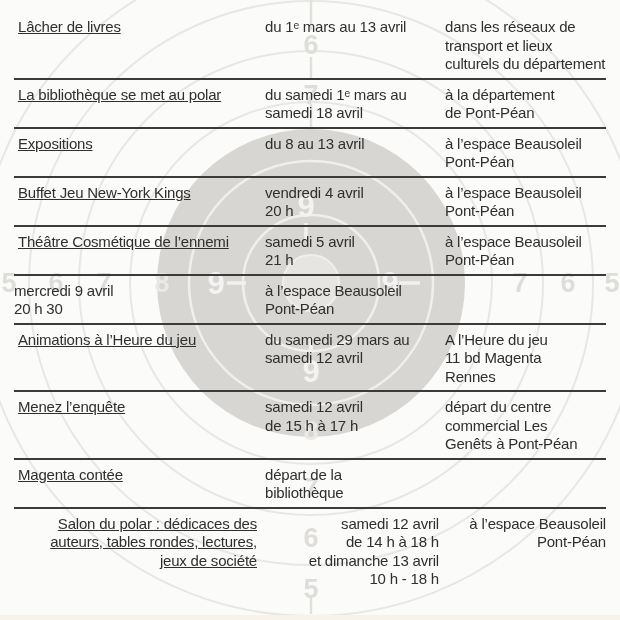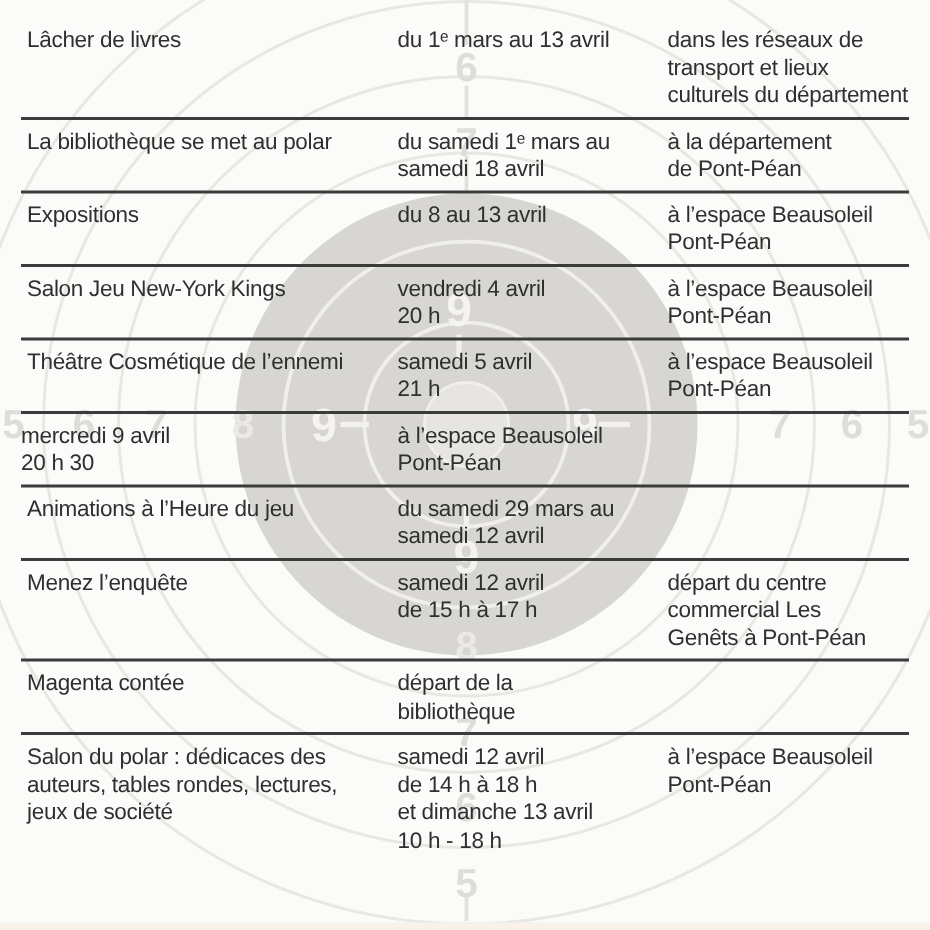--- a/index.html
+++ b/index.html
@@ -21,29 +21,29 @@
   .t-ring8{font-size:27px;}
   #schedule{
     position:absolute;left:14px;top:12px;width:592px;z-index:2;
   }
   .row{
     display:grid;
     grid-template-columns:251px 180px 161px;
     border-bottom:2.5px solid #3b3b3b;
     padding:6px 0 4px 0;
   }
-  .row:last-child{border-bottom:none;}
+  .row:last-child{border-bottom:none;text-align:right;}
   .cell{
     font-size:15px;
     line-height:18.5px;
     letter-spacing:-0.2px;
     color:#2f2f2f;
     white-space:pre-line;
   }
-  .cell.event{padding-left:4px;padding-right:8px;}
+  .cell.event{padding-left:4px;padding-right:8px;text-decoration:underline;}
   .cell.date{padding-right:6px;}
   .cell.place{padding-right:0;}
   #bottom-strip{
     position:absolute;left:0;bottom:0;width:620px;height:5px;
     background:#f8f2e9;z-index:1;
   }
 </style>
 </head>
 <body>
 
@@ -98,21 +98,21 @@
       <div class="cell place">à la département
 de Pont-Péan</div>
     </div>
     <div class="row">
       <div class="cell event">Expositions</div>
       <div class="cell date">du 8 au 13 avril</div>
       <div class="cell place">à l’espace Beausoleil
 Pont-Péan</div>
     </div>
     <div class="row">
-      <div class="cell event">Salon Jeu New-York Kings</div>
+      <div class="cell event">Buffet Jeu New-York Kings</div>
       <div class="cell date">vendredi 4 avril
 20 h</div>
       <div class="cell place">à l’espace Beausoleil
 Pont-Péan</div>
     </div>
     <div class="row">
       <div class="cell event">Théâtre Cosmétique de l’ennemi</div>
       <div class="cell date">samedi 5 avril
 21 h</div>
       <div class="cell place">à l’espace Beausoleil
@@ -121,20 +121,23 @@
     <div class="row">
       <div class="cell date">mercredi 9 avril
 20 h 30</div>
       <div class="cell place">à l’espace Beausoleil
 Pont-Péan</div>
     </div>
     <div class="row">
       <div class="cell event">Animations à l’Heure du jeu</div>
       <div class="cell date">du samedi 29 mars au
 samedi 12 avril</div>
+      <div class="cell place">A l’Heure du jeu
+11 bd Magenta
+Rennes</div>
     </div>
     <div class="row">
       <div class="cell event">Menez l’enquête</div>
       <div class="cell date">samedi 12 avril
 de 15 h à 17 h</div>
       <div class="cell place">départ du centre
 commercial Les
 Genêts à Pont-Péan</div>
     </div>
     <div class="row">

